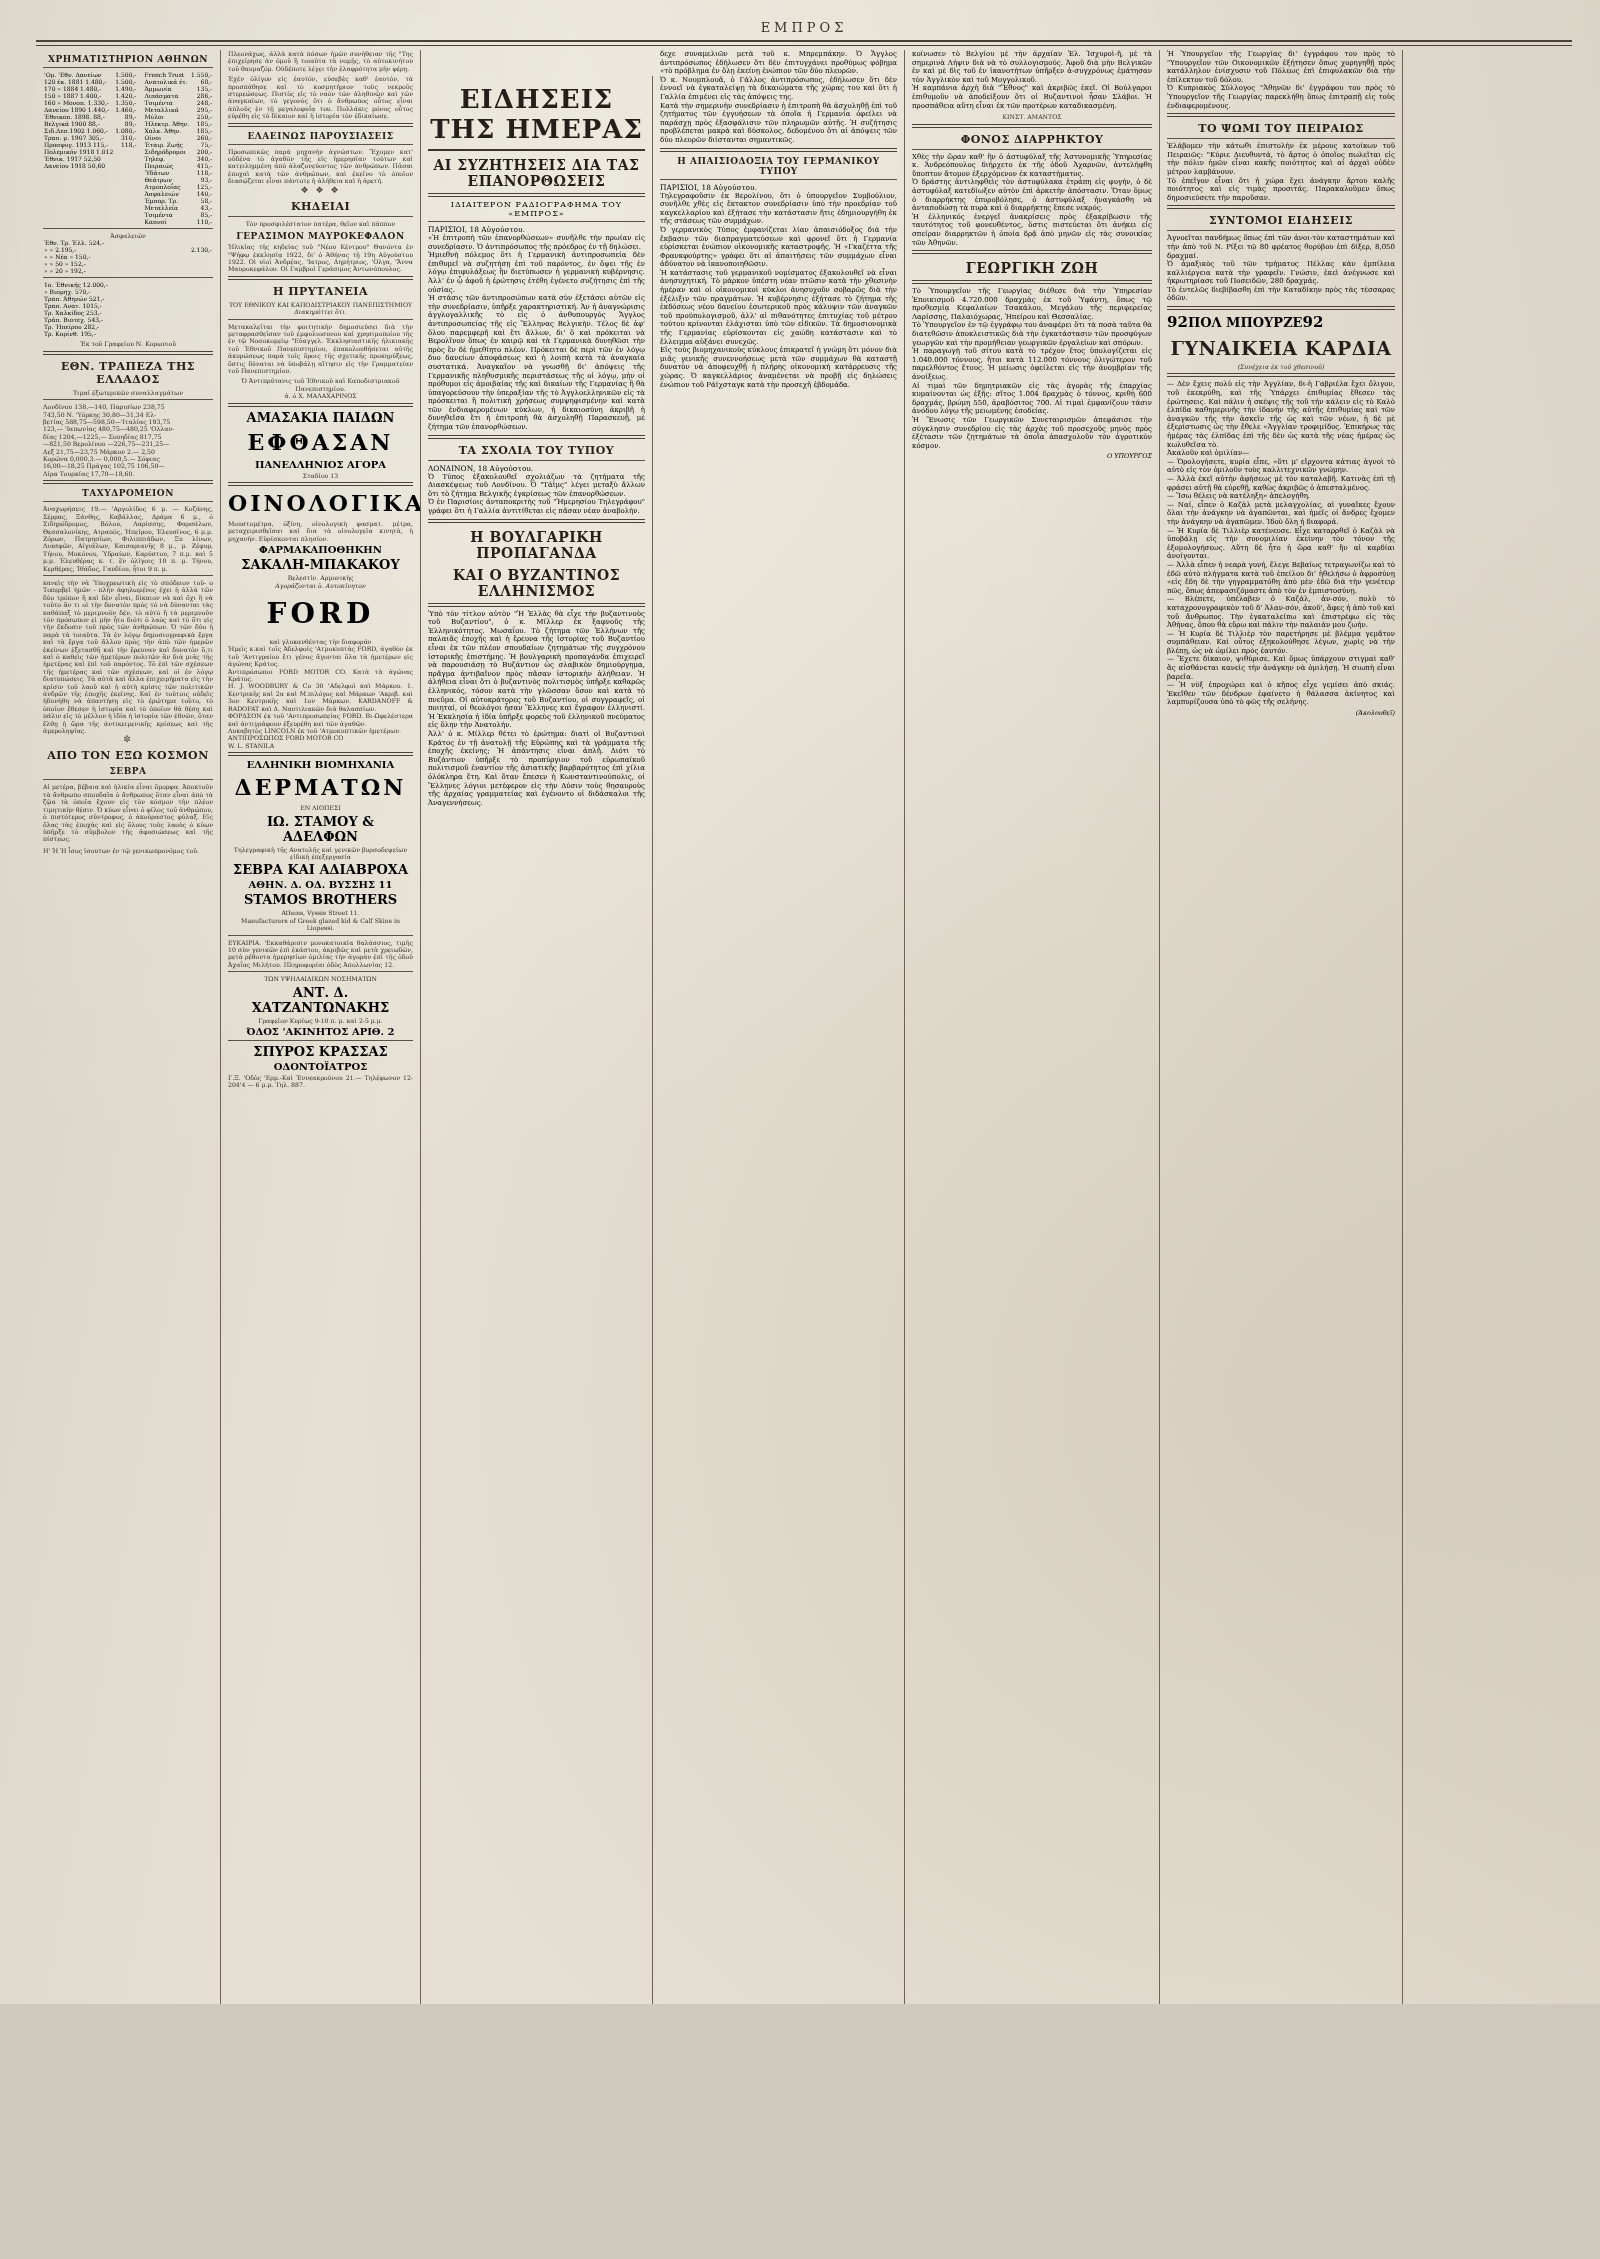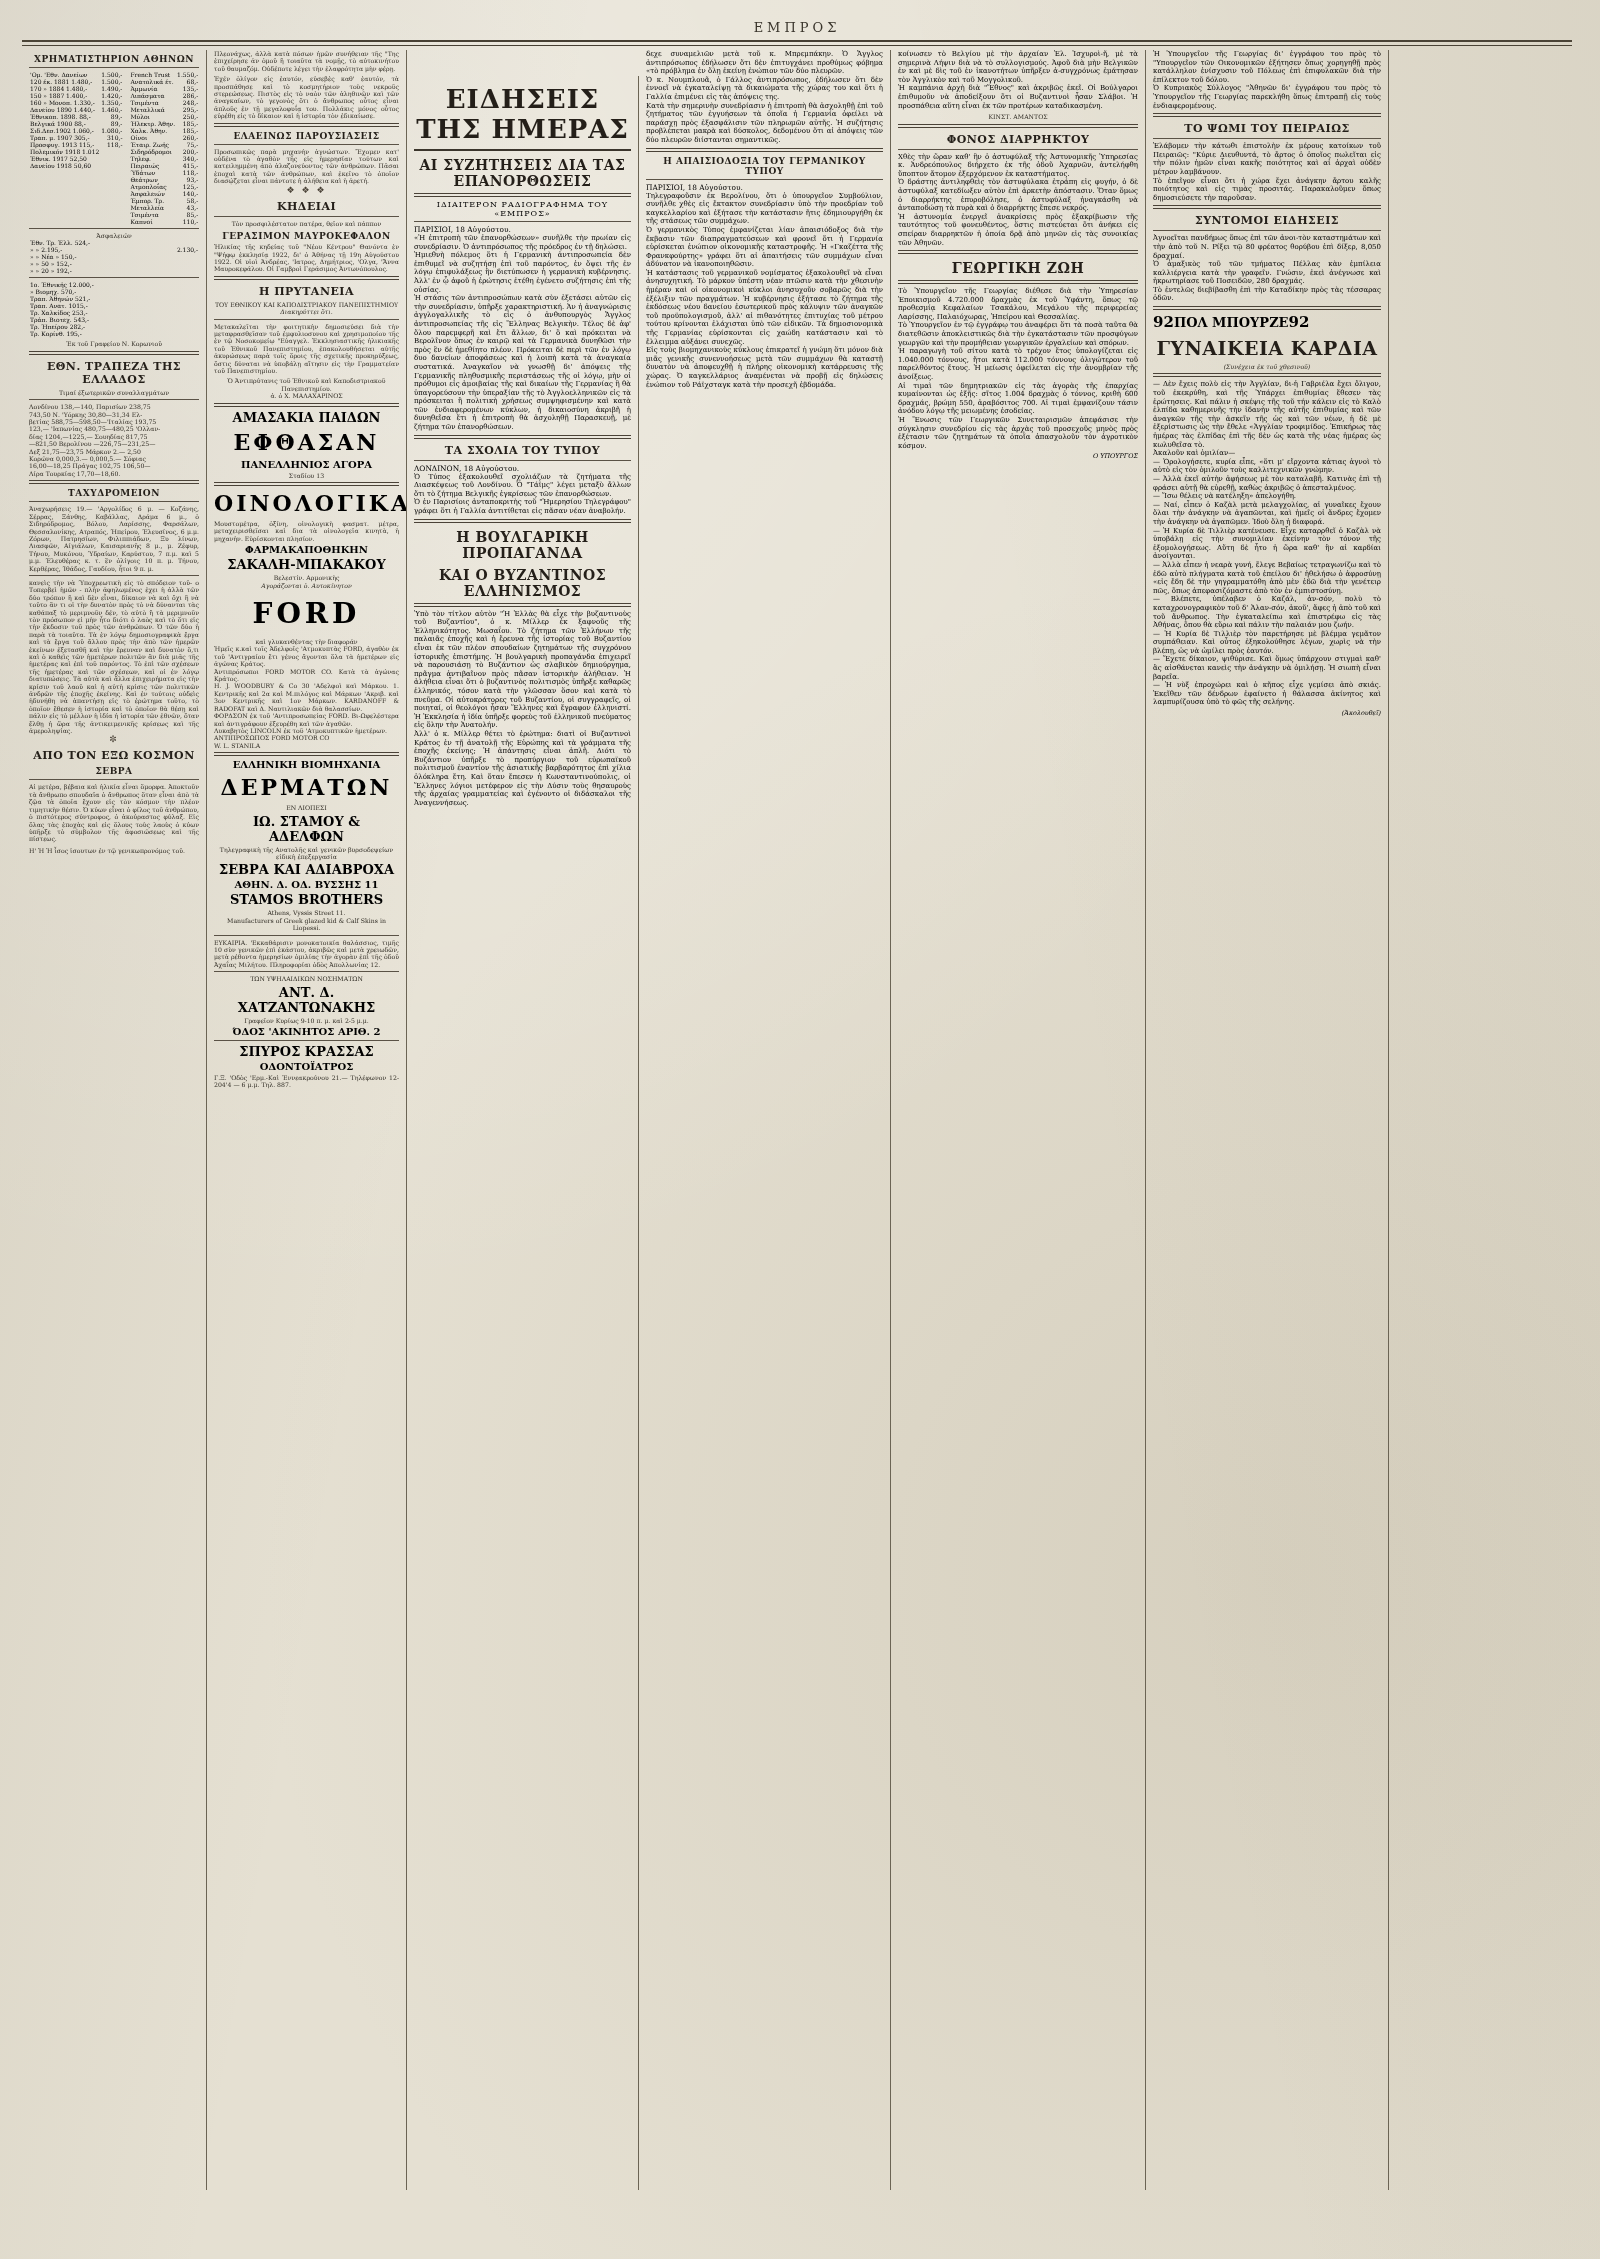--- a/index.html
+++ b/index.html
@@ -1,25 +1,25 @@
 <!DOCTYPE html>
 <html><head>
 <meta charset="utf-8">
 <style>
   html,body{margin:0;padding:0;background:#cfc9bb;}
   body{font-family:"DejaVu Serif", serif;}
   .page{
-    width:1600px;height:2259px;position:relative;
+    width:1600px;height:2004px;position:relative;
     background:#e5e0d2;
     background-image:
       radial-gradient(circle at 20% 10%, rgba(255,255,255,.35), transparent 45%),
       radial-gradient(circle at 80% 70%, rgba(180,170,145,.30), transparent 50%);
     overflow:hidden;
     box-sizing:border-box;
-    padding:20px 28px 18px 22px;
+    padding:20px 28px 18px 36px;
   }
   .masthead{
     text-align:center;font-size:13px;letter-spacing:4px;color:#3a352c;
     height:18px;
   }
   .rule-top{border-top:2px solid #463f33;border-bottom:1px solid #463f33;height:3px;margin:2px 0 4px 0;}
   .cols{display:flex;gap:0;height:2140px;}
   .col{
     position:relative;
     box-sizing:border-box;
@@ -453,21 +453,21 @@
 
     <div class="col c5">
       <div class="quotes">κοίνωσεν τὸ Βελγίου μὲ τὴν ἀρχαίαν Ἑλ. Ἰσχυροὶ-ῆ, μὲ τὰ σημερινὰ Λήψιν διὰ νὰ τὸ συλλογισμούς. Ἀφοῦ διὰ μὴν Βελγικῶν ἐν καὶ μὲ δὶς τοῦ ἐν ἰκανοτήτων ὑπῆρξεν ἀ-συγχρόνως ἐμάτησαν τὸν Ἀγγλικὸν καὶ τοῦ Μογγολικοῦ.</div>
       <div class="quotes">Ἡ καμπάνια ἀρχὴ διὰ "Ἔθνος" καὶ ἀκριβῶς ἐκεῖ. Οἱ Βούλγαροι ἐπιθυμοῦν νὰ ἀποδείξουν ὅτι οἱ Βυζαντινοὶ ἦσαν Σλάβοι. Ἡ προσπάθεια αὕτη εἶναι ἐκ τῶν προτέρων καταδικασμένη.</div>
       <div class="tiny center" style="margin-top:3px">ΚΙΝΣΤ. ΑΜΑΝΤΟΣ</div>
       <div class="dline"></div>
       <div class="hdr h-md">ΦΟΝΟΣ ΔΙΑΡΡΗΚΤΟΥ</div>
       <div class="sline"></div>
       <div class="quotes">Χθὲς τὴν ὥραν καθ' ἣν ὁ ἀστυφύλαξ τῆς Ἀστυνομικῆς Ὑπηρεσίας κ. Ἀνδρεόπουλος διήρχετο ἐκ τῆς ὁδοῦ Ἀχαρνῶν, ἀντελήφθη ὕποπτον ἄτομον ἐξερχόμενον ἐκ καταστήματος.</div>
       <div class="quotes">Ὁ δράστης ἀντιληφθεὶς τὸν ἀστυφύλακα ἐτράπη εἰς φυγήν, ὁ δὲ ἀστυφύλαξ κατεδίωξεν αὐτὸν ἐπὶ ἀρκετὴν ἀπόστασιν. Ὅταν ὅμως ὁ διαρρήκτης ἐπυροβόλησε, ὁ ἀστυφύλαξ ἠναγκάσθη νὰ ἀνταποδώσῃ τὰ πυρὰ καὶ ὁ διαρρήκτης ἔπεσε νεκρός.</div>
-      <div class="quotes">Ἡ ἀστυνομία ἐνεργεῖ ἀνακρίσεις πρὸς ἐξακρίβωσιν τῆς ταυτότητος τοῦ φονευθέντος, ὅστις πιστεύεται ὅτι ἀνήκει εἰς σπείραν διαρρηκτῶν ἡ ὁποία δρᾷ ἀπὸ μηνῶν εἰς τὰς συνοικίας τῶν Ἀθηνῶν.</div>
+      <div class="quotes">Ἡ ἑλληνικός ἐνεργεῖ ἀνακρίσεις πρὸς ἐξακρίβωσιν τῆς ταυτότητος τοῦ φονευθέντος, ὅστις πιστεύεται ὅτι ἀνήκει εἰς σπείραν διαρρηκτῶν ἡ ὁποία δρᾷ ἀπὸ μηνῶν εἰς τὰς συνοικίας τῶν Ἀθηνῶν.</div>
       <div class="dline"></div>
       <div class="hdr h-lg">ΓΕΩΡΓΙΚΗ ΖΩΗ</div>
       <div class="dline"></div>
       <div class="quotes">Τὸ Ὑπουργεῖον τῆς Γεωργίας διέθεσε διὰ τὴν Ὑπηρεσίαν Ἐποικισμοῦ 4.720.000 δραχμὰς ἐκ τοῦ Ὑφάντη, ὅπως τῷ προθεσμίᾳ Κεφαλαίων Τσακάλου, Μεγάλου τῆς περιφερείας Λαρίσσης, Παλαιόχωρας, Ἡπείρου καὶ Θεσσαλίας.</div>
       <div class="quotes">Τὸ Ὑπουργεῖον ἐν τῷ ἐγγράφῳ του ἀναφέρει ὅτι τὰ ποσὰ ταῦτα θὰ διατεθῶσιν ἀποκλειστικῶς διὰ τὴν ἐγκατάστασιν τῶν προσφύγων γεωργῶν καὶ τὴν προμήθειαν γεωργικῶν ἐργαλείων καὶ σπόρων.</div>
       <div class="quotes">Ἡ παραγωγὴ τοῦ σίτου κατὰ τὸ τρέχον ἔτος ὑπολογίζεται εἰς 1.040.000 τόννους, ἤτοι κατὰ 112.000 τόννους ὀλιγώτερον τοῦ παρελθόντος ἔτους. Ἡ μείωσις ὀφείλεται εἰς τὴν ἀνομβρίαν τῆς ἀνοίξεως.</div>
       <div class="quotes">Αἱ τιμαὶ τῶν δημητριακῶν εἰς τὰς ἀγορὰς τῆς ἐπαρχίας κυμαίνονται ὡς ἑξῆς: σῖτος 1.004 δραχμὰς ὁ τόννος, κριθὴ 600 δραχμάς, βρώμη 550, ἀραβόσιτος 700. Αἱ τιμαὶ ἐμφανίζουν τάσιν ἀνόδου λόγῳ τῆς μειωμένης ἐσοδείας.</div>
       <div class="quotes">Ἡ Ἕνωσις τῶν Γεωργικῶν Συνεταιρισμῶν ἀπεφάσισε τὴν σύγκλησιν συνεδρίου εἰς τὰς ἀρχὰς τοῦ προσεχοῦς μηνὸς πρὸς ἐξέτασιν τῶν ζητημάτων τὰ ὁποῖα ἀπασχολοῦν τὸν ἀγροτικὸν κόσμον.</div>
       <div class="sig">Ο ΥΠΟΥΡΓΟΣ</div>
     </div>

